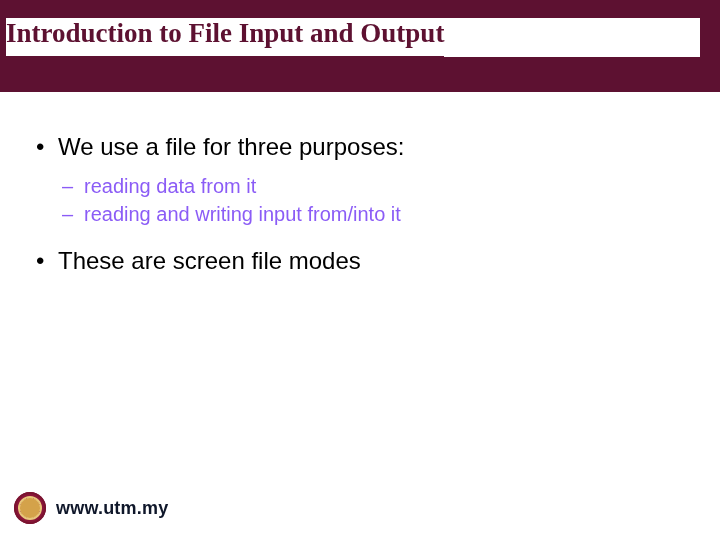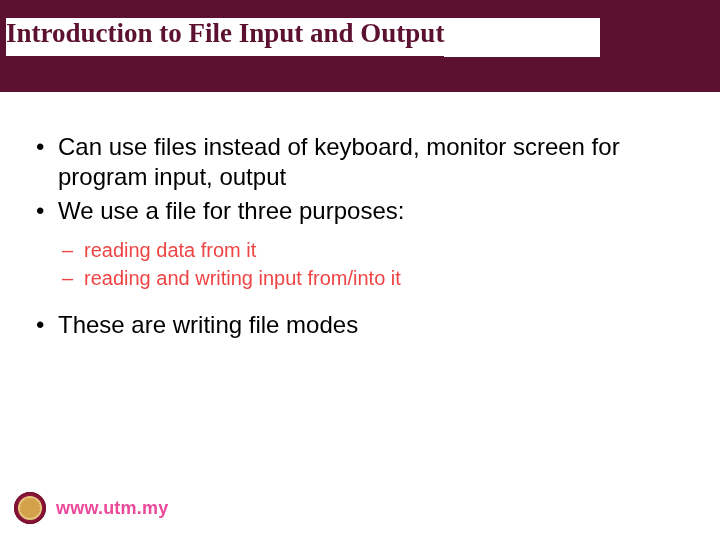--- a/index.html
+++ b/index.html
@@ -4,75 +4,74 @@
 <style>
   * { margin: 0; padding: 0; box-sizing: border-box; }
   html, body { width: 720px; height: 540px; font-family: Arial, Helvetica, sans-serif; background: #fff; }
   .slide { width: 720px; height: 540px; position: relative; }
   .title-bar { background: #5d1131; height: 92px; width: 100%; position: relative; }
   .title-text {
     position: absolute; top: 18px; left: 6px;
     font-family: Georgia, 'Times New Roman', serif;
     font-weight: bold; font-size: 27px; color: #5d1131;
     background: #fff; padding: 0 4px 8px 0;
-    width: 594px;
+    width: 694px;
   }
   .title-underline {
     position: absolute; top: 56px; left: 6px; width: 438px; height: 2px;
     background: #5d1131;
   }
   .content { padding: 40px 28px 0 28px; }
   ul.top { list-style: none; }
   ul.top > li {
     position: relative; padding-left: 30px; font-size: 24px; color: #000; line-height: 1.25; margin-bottom: 4px;
   }
   ul.top > li::before {
     content: "•"; position: absolute; left: 8px; top: 0; font-size: 24px;
   }
   ul.top > li.spaced-top { }
   ul.top > li.spaced-mid { margin-top: 18px; }
   ul.sub { list-style: none; margin-top: 10px; }
   ul.sub > li {
-    position: relative; padding-left: 26px; font-size: 20px; color: #ef4444; line-height: 1.4;
+    position: relative; padding-left: 26px; font-size: 20px; color: #8b5cf6; line-height: 1.4;
   }
   ul.sub > li::before {
     content: "–"; position: absolute; left: 4px; top: 0; font-size: 20px;
   }
   .footer { position: absolute; left: 14px; bottom: 16px; display: flex; align-items: center; gap: 10px; }
   .logo {
     width: 32px; height: 32px; border-radius: 50%;
     background: radial-gradient(circle at 50% 50%, #d4a24a 0 10px, #8a1538 10px 16px);
     position: relative; box-shadow: inset 0 0 0 2px #7a1330;
   }
   .logo::after {
     content: ""; position: absolute; inset: 4px; border-radius: 50%;
     border: 2px solid #e8c77a;
   }
-  .footer-url { font-weight: bold; font-size: 18px; color: #ec4899; letter-spacing: 0.2px; }
+  .footer-url { font-weight: bold; font-size: 18px; color: #0f172a; letter-spacing: 0.2px; }
 </style>
 </head>
 <body>
 
 <div class="slide">
   <div class="title-bar">
     <div class="title-text">Introduction to File Input and Output</div>
     <div class="title-underline"></div>
   </div>
 
   <div class="content">
     <ul class="top">
-      <li>Can use files instead of keyboard, monitor screen for program input, output</li>
       <li class="spaced-top">
         <span>We use a file for three purposes:</span>
         <ul class="sub">
           <li>reading data from it</li>
           <li>reading and writing input from/into it</li>
         </ul>
       </li>
-      <li class="spaced-mid">These are writing file modes</li>
+      <li class="spaced-mid">These are screen file modes</li>
     </ul>
   </div>
 
   <div class="footer">
     <div class="logo"></div>
     <div class="footer-url">www.utm.my</div>
   </div>
 </div>
 
 </body></html>

